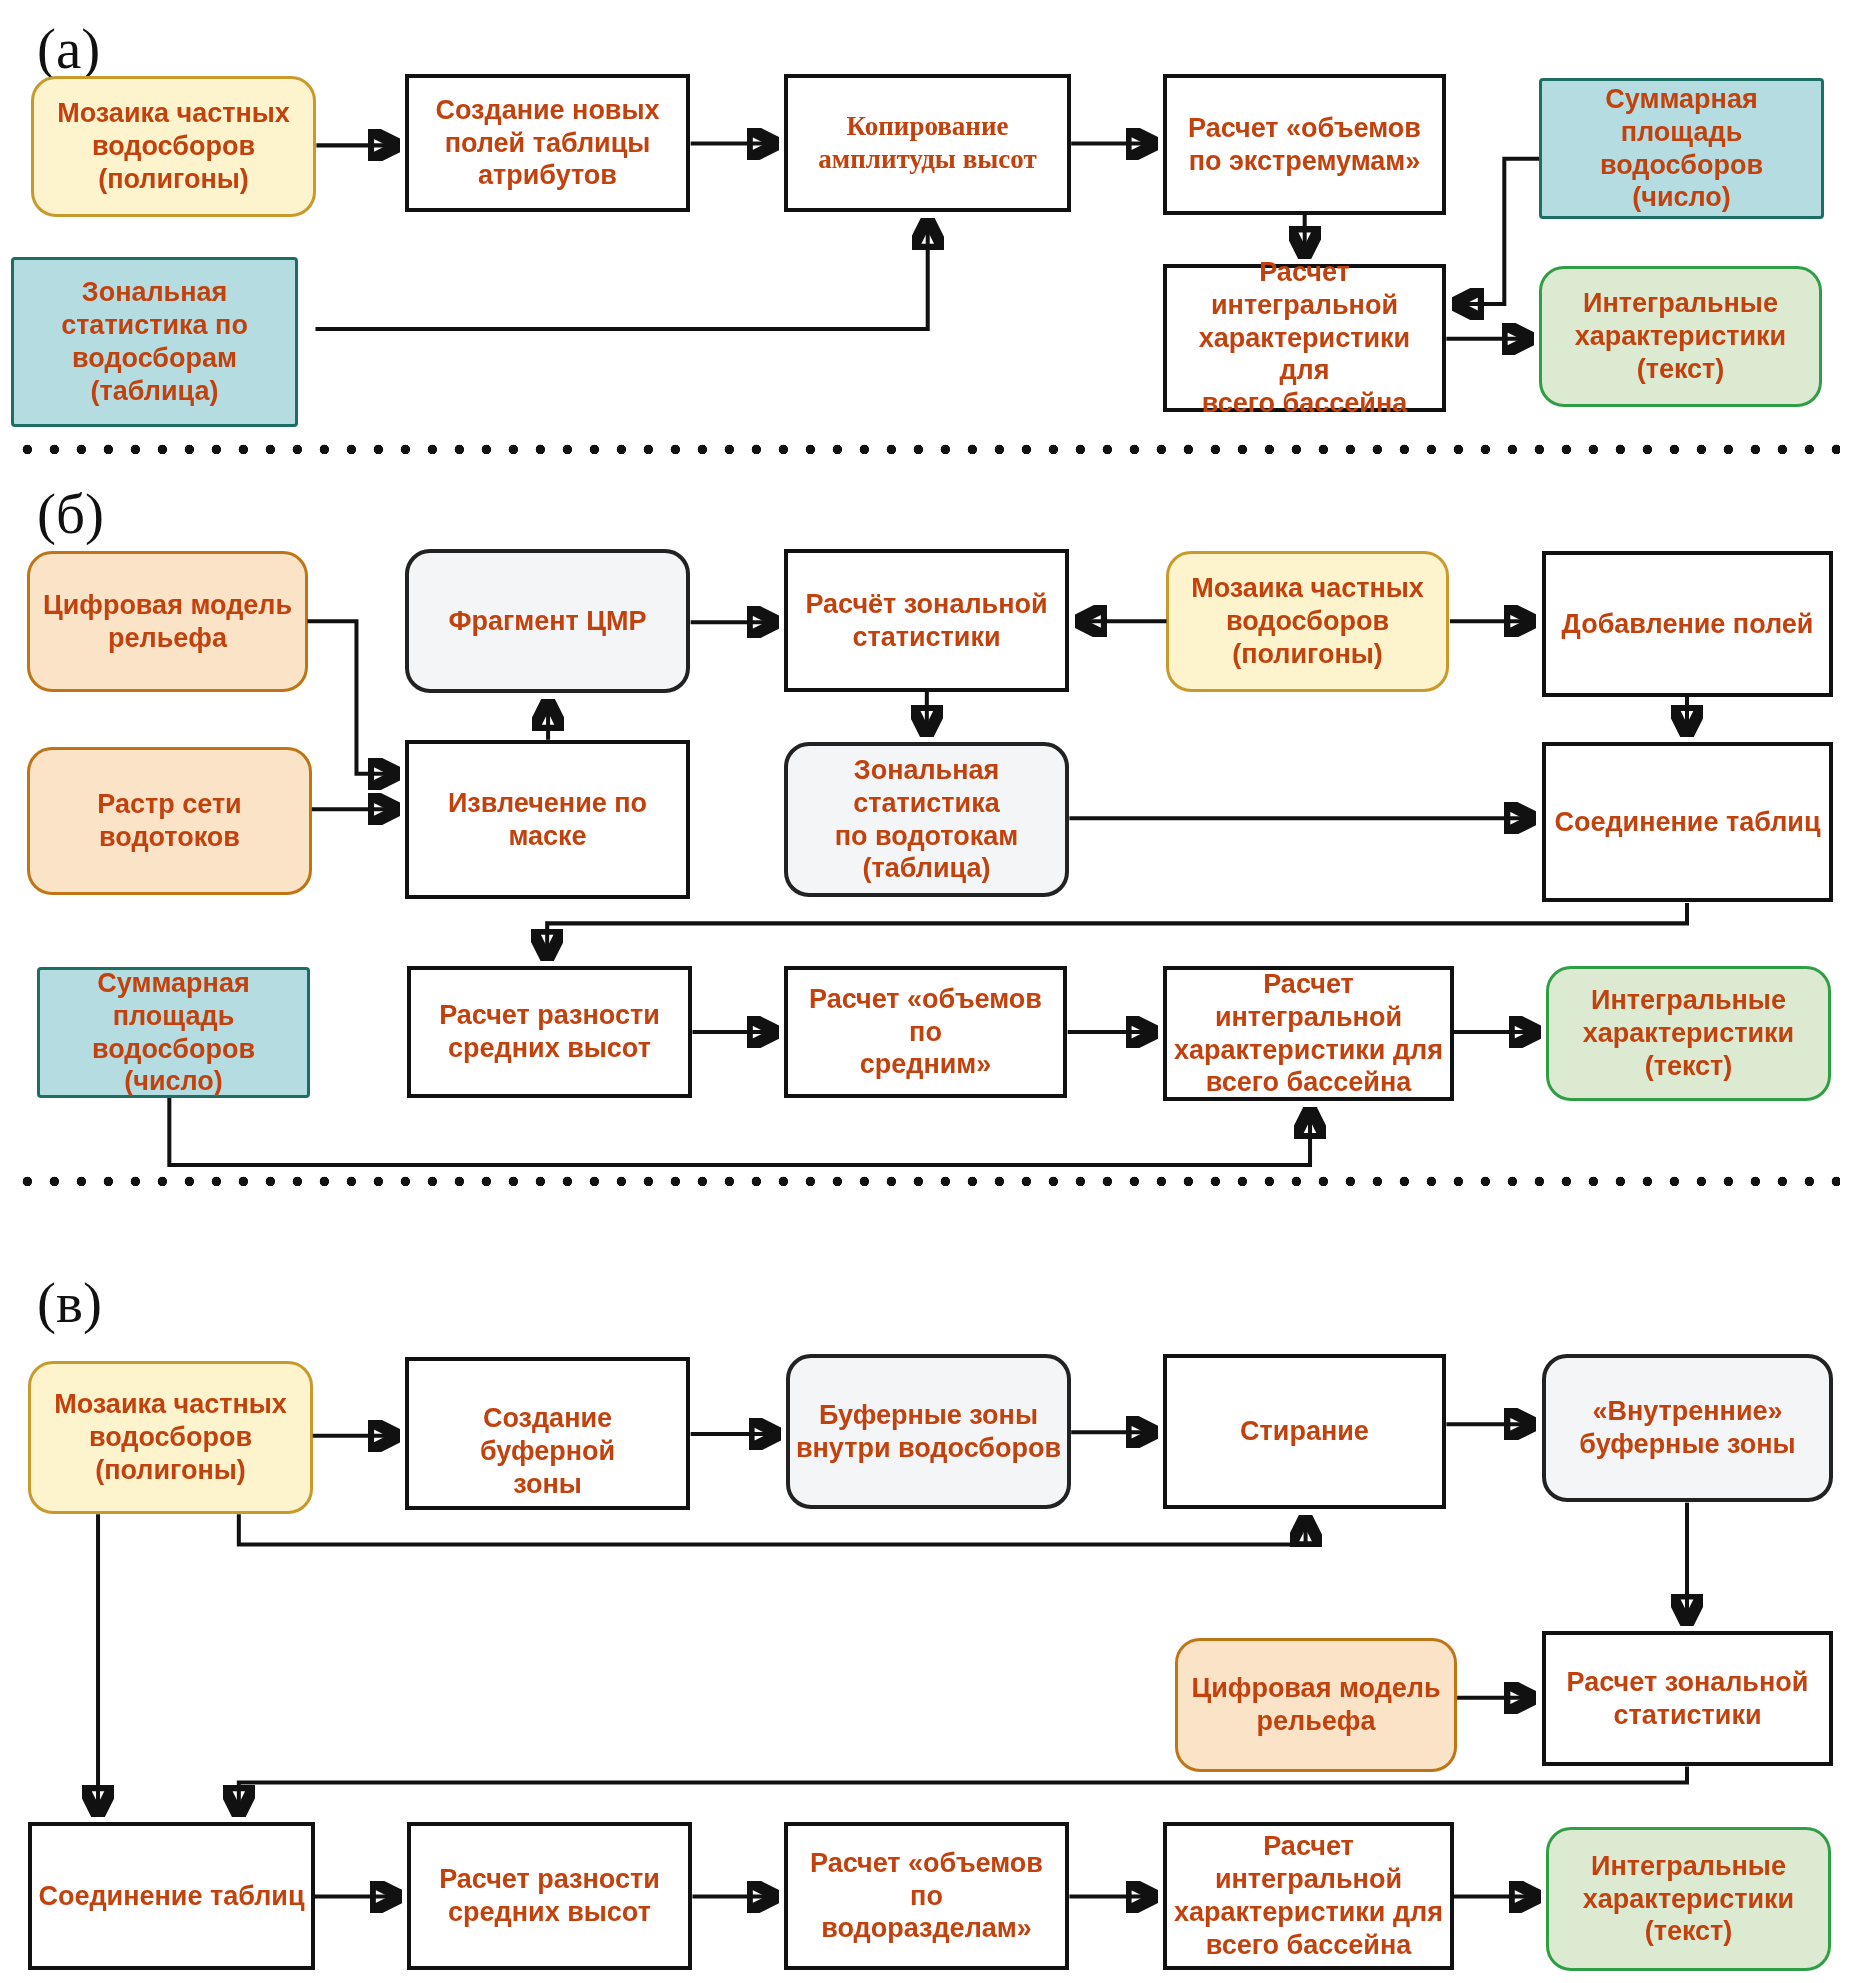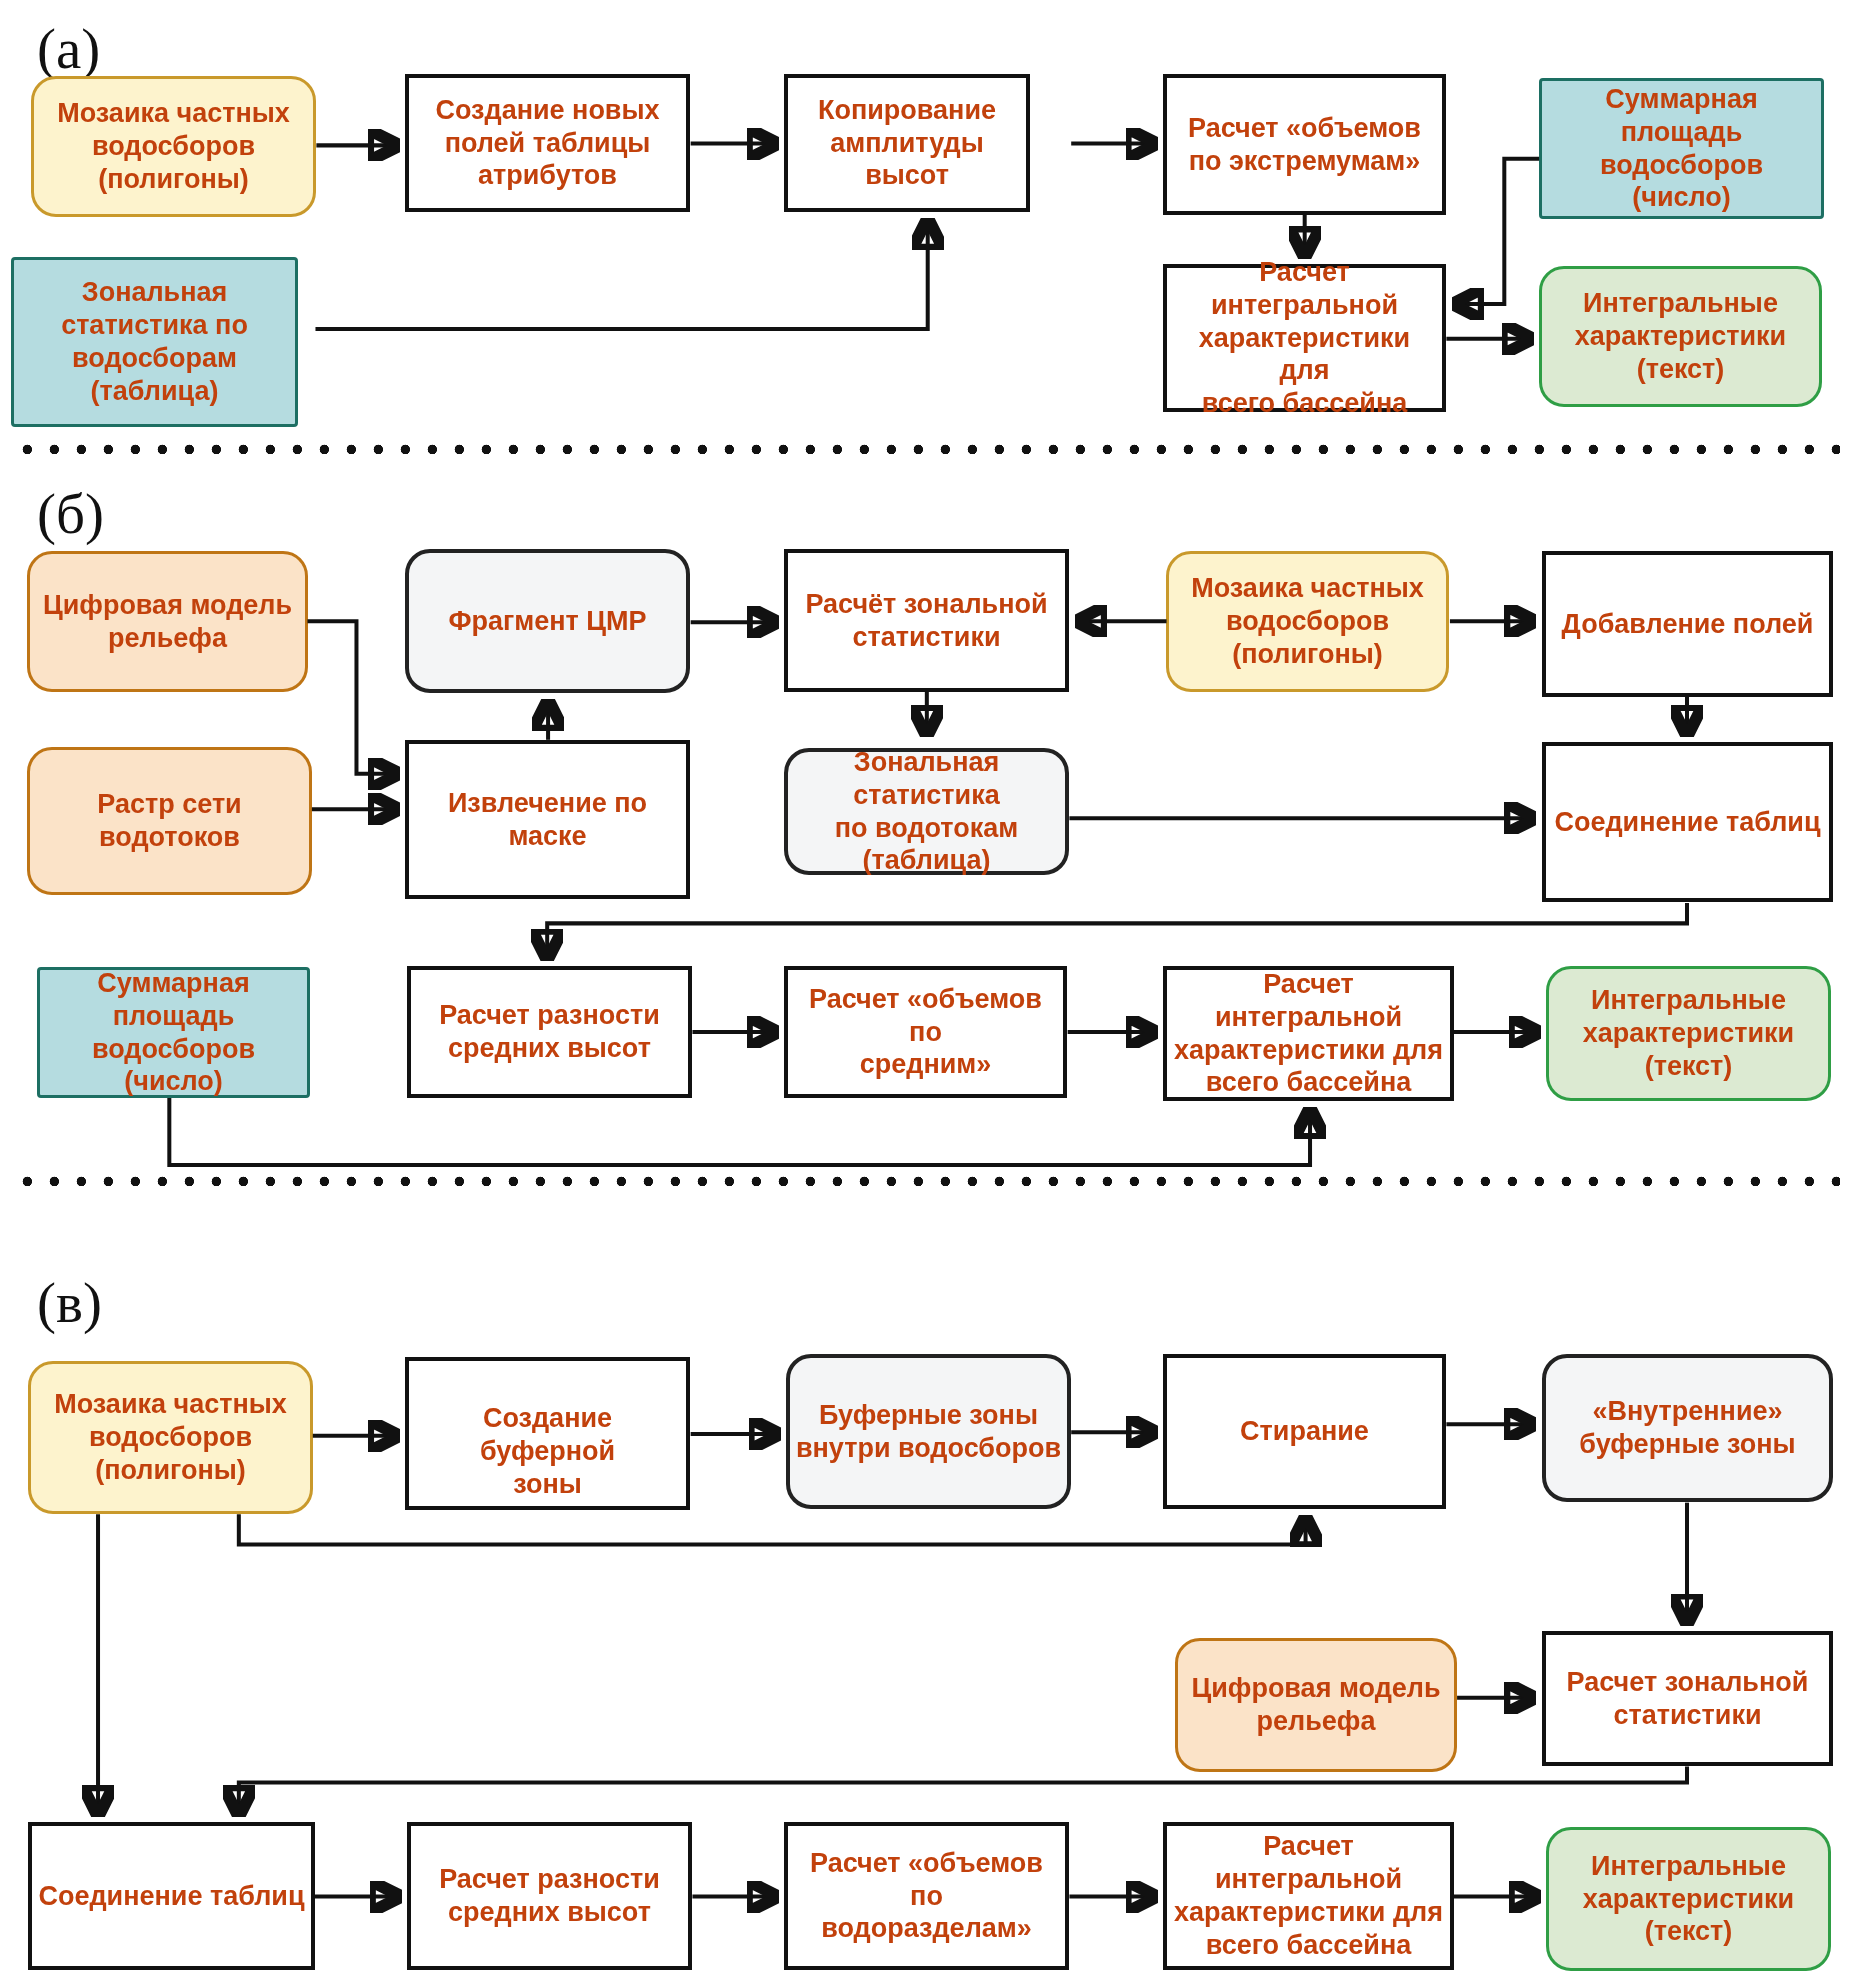--- a/index.html
+++ b/index.html
@@ -60,21 +60,21 @@
 
   <div class="dots" style="top:444px;"></div>
   <div class="dots" style="top:1176px;"></div>
 
   <div class="box yellow" style="left:31px;   top:76px;  width:285px; height:141px;"><span>Мозаика частных
 водосборов
 (полигоны)</span></div>
   <div class="box white" style="left:405px;  top:74px;  width:285px; height:138px;"><span>Создание новых
 полей таблицы
 атрибутов</span></div>
-  <div class="box white" style="left:784px;  top:74px;  width:246px; height:138px;"><span>Копирование
+  <div class="box white" style="left:784px;  top:74px;  width:287px; height:138px;font-family:Liberation Serif, serif;"><span>Копирование
 амплитуды высот</span></div>
   <div class="box white" style="left:1163px; top:74px;  width:283px; height:141px;"><span>Расчет «объемов
 по экстремумам»</span></div>
   <div class="box teal" style="left:1539px; top:78px;  width:285px; height:141px;"><span>Суммарная площадь
 водосборов (число)</span></div>
   <div class="box teal" style="left:11px;   top:257px; width:287px; height:170px;"><span>Зональная
 статистика по
 водосборам
 (таблица)</span></div>
   <div class="box white" style="left:1163px; top:264px; width:283px; height:148px;"><span>Расчет
@@ -90,21 +90,21 @@
   <div class="box gray" style="left:405px;  top:549px;  width:285px; height:144px;"><span>Фрагмент ЦМР</span></div>
   <div class="box white" style="left:784px;  top:549px;  width:285px; height:143px;"><span>Расчёт зональной
 статистики</span></div>
   <div class="box yellow" style="left:1166px; top:551px;  width:283px; height:141px;"><span>Мозаика частных
 водосборов
 (полигоны)</span></div>
   <div class="box white" style="left:1542px; top:551px;  width:291px; height:146px;"><span>Добавление полей</span></div>
   <div class="box orange" style="left:27px;   top:747px;  width:285px; height:148px;"><span>Растр сети
 водотоков</span></div>
   <div class="box white" style="left:405px;  top:740px;  width:285px; height:159px;"><span>Извлечение по маске</span></div>
-  <div class="box gray" style="left:784px;  top:742px;  width:285px; height:127px;margin-top:6px;"><span>Зональная статистика
+  <div class="box gray" style="left:784px;  top:742px;  width:285px; height:155px;"><span>Зональная статистика
 по водотокам
 (таблица)</span></div>
   <div class="box white" style="left:1542px; top:742px;  width:291px; height:160px;"><span>Соединение таблиц</span></div>
   <div class="box teal" style="left:37px;   top:967px; width:273px; height:131px;"><span>Суммарная площадь
 водосборов (число)</span></div>
   <div class="box white" style="left:407px;  top:966px; width:285px; height:132px;"><span>Расчет разности
 средних высот</span></div>
   <div class="box white" style="left:784px;  top:966px; width:283px; height:132px;"><span>Расчет «объемов по
 средним»</span></div>
   <div class="box white" style="left:1163px; top:966px; width:291px; height:135px;"><span>Расчет

